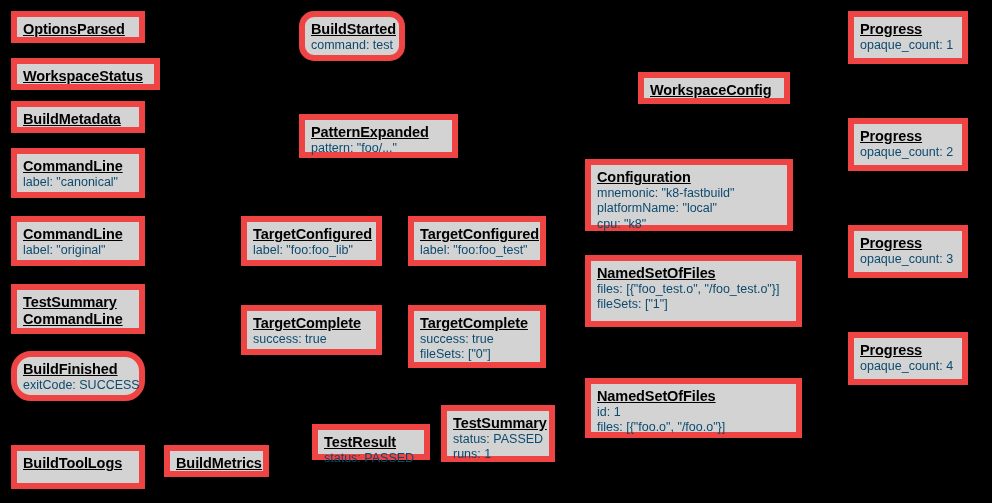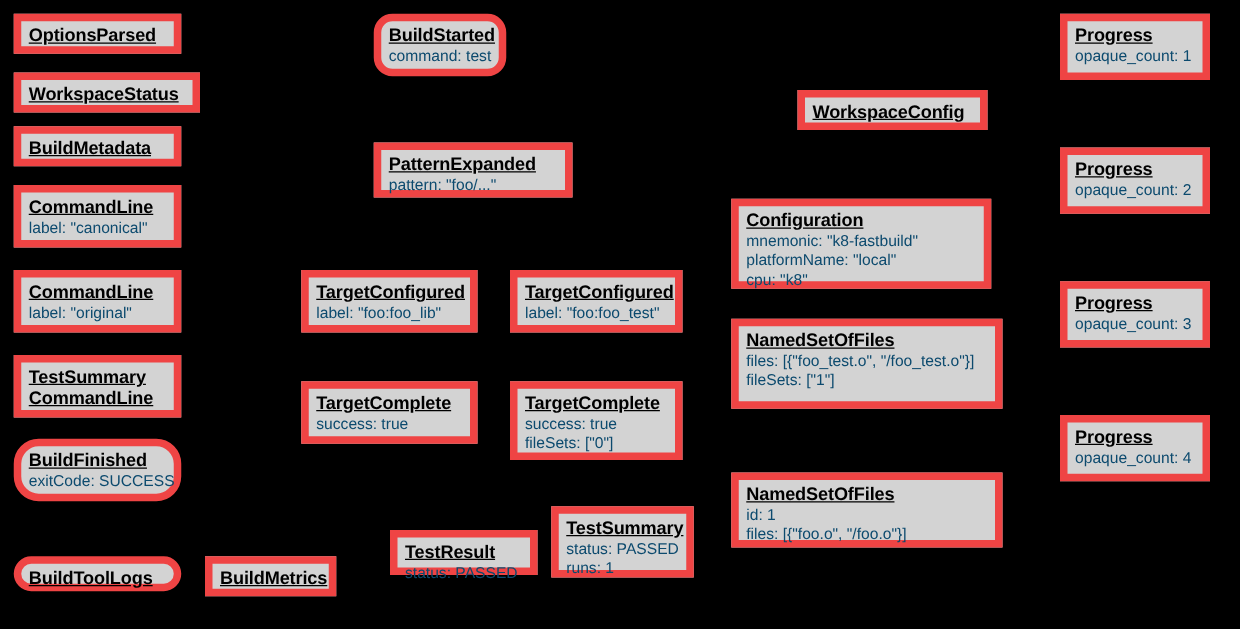--- a/index.html
+++ b/index.html
@@ -84,25 +84,25 @@
 CommandLine</span>
   </div>
 
   <div class="node" style="left:11px; top:351px; width:134px; height:50px;border-radius:20px;">
     <span class="node-title">BuildFinished</span>
     <span class="node-fields">
       <span class="node-field">exitCode: SUCCESS</span>
     </span>
   </div>
 
-  <div class="node" style="left:11px; top:445px; width:134px; height:28px;border-radius:14px;">
+  <div class="node" style="left:11px; top:445px; width:134px; height:44px;">
     <span class="node-title">BuildToolLogs</span>
   </div>
 
-  <div class="node" style="left:164px; top:445px; width:105px; height:32px;">
+  <div class="node" style="left:164px; top:445px; width:105px; height:32px;text-decoration:underline;">
     <span class="node-title">BuildMetrics</span>
   </div>
 
   <div class="node" style="left:299px; top:11px; width:106px; height:50px;border-radius:15px;">
     <span class="node-title">BuildStarted</span>
     <span class="node-fields">
       <span class="node-field">command: test</span>
     </span>
   </div>
 

